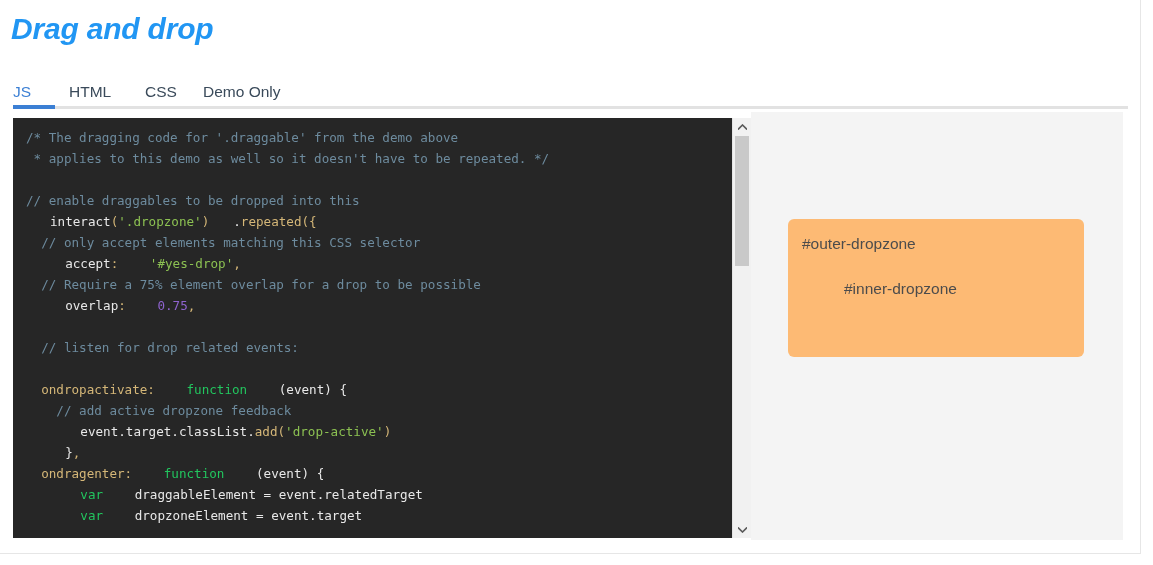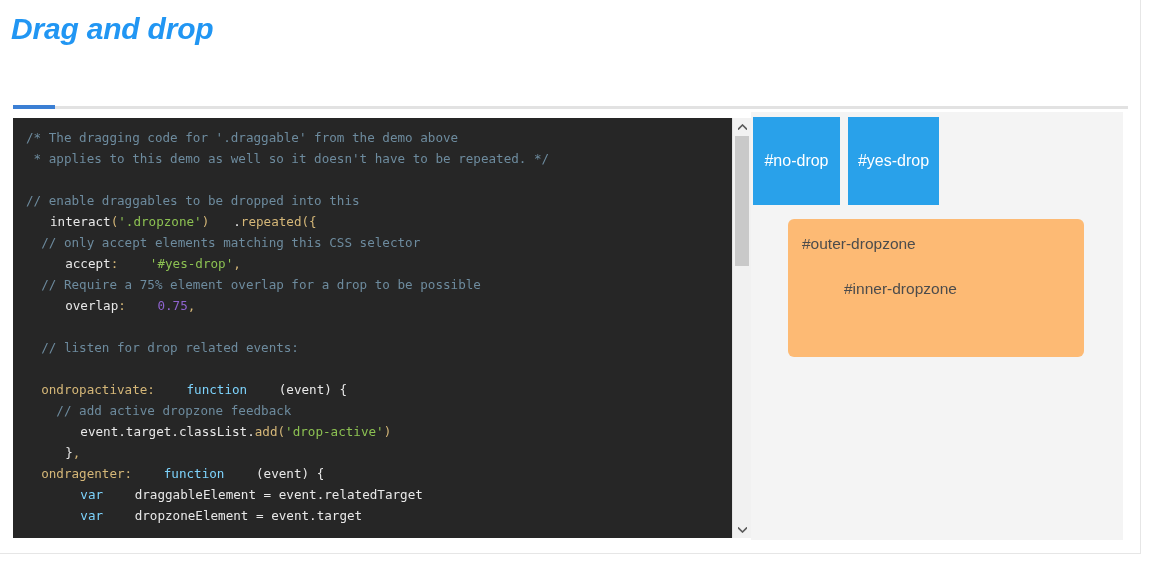--- a/index.html
+++ b/index.html
@@ -106,21 +106,21 @@
     top: 9px;
     font-family: "DejaVu Sans Mono", "Liberation Mono", monospace;
     font-size: 12.6px;
     line-height: 21px;
     white-space: pre;
     color: #e3e3e3;
   }
   .c-comment { color: #6d8b9e; }
   .c-str     { color: #8cc152; }
   .c-num     { color: #8f63cf; }
-  .c-kw      { color: #7dd3fc; }
+  .c-kw      { color: #22c55e; }
   .c-prop    { color: #d5b778; }
   .c-fn      { color: #d5b778; }
   .c-punc    { color: #d5b778; }
   .c-plain   { color: #e8e8e8; margin-left: 24px; }
 
   
   .scrollbar {
     position: absolute;
     left: 732px;
     top: 118px;
@@ -215,20 +215,26 @@
   }
   .dz-label.inner { left: 16px; top: 6px; }
 </style>
 </head>
 <body>
 
 <div id="page">
 
   <div class="page-title">Drag and drop</div>
 
+  <div class="tabbar">
+    <div class="tab active" style="left:0px;">JS</div>
+    <div class="tab" style="left:56px;">HTML</div>
+    <div class="tab" style="left:132px;">CSS</div>
+    <div class="tab" style="left:190px;">Demo Only</div>
+  </div>
   <div class="tabline"></div>
   <div class="tabline-active"></div>
 
   <div class="code-panel">
     <div class="code-inner"><span class="c-comment">/* The dragging code for '.draggable' from the demo above</span>
 <span class="c-comment"> * applies to this demo as well so it doesn't have to be repeated. */</span>
 <span> </span>
 <span class="c-comment">// enable draggables to be dropped into this</span>
 <span><span class="c-plain">interact</span><span class="c-punc">(</span><span class="c-str">'.dropzone'</span><span class="c-punc">)</span><span class="c-plain">.</span><span class="c-fn">repeated</span><span class="c-punc">({</span></span>
 <span class="c-comment">  // only accept elements matching this CSS selector</span>
@@ -256,27 +262,21 @@
     <div class="sb-thumb"></div>
     <div class="sb-arrow down">
       <svg width="9" height="6" viewBox="0 0 9 6" aria-hidden="true">
         <path d="M0.5 1 L4.5 5 L8.5 1" stroke="#5a5a5a" stroke-width="1.6" fill="none" stroke-linecap="square"></path>
       </svg>
     </div>
   </div>
 
   <div class="demo-panel">
 
-    <div class="drag-box no-drop">
-      <span>#no-drop</span>
-    </div>
-
-    <div class="drag-box yes-drop">
-      <span>#yes-drop</span>
-    </div>
+
 
     <div class="outer-dropzone">
       <span class="dz-label outer">#outer-dropzone</span>
       <div class="inner-dropzone">
         <span class="dz-label inner">#inner-dropzone</span>
       </div>
     </div>
 
   </div>
 

